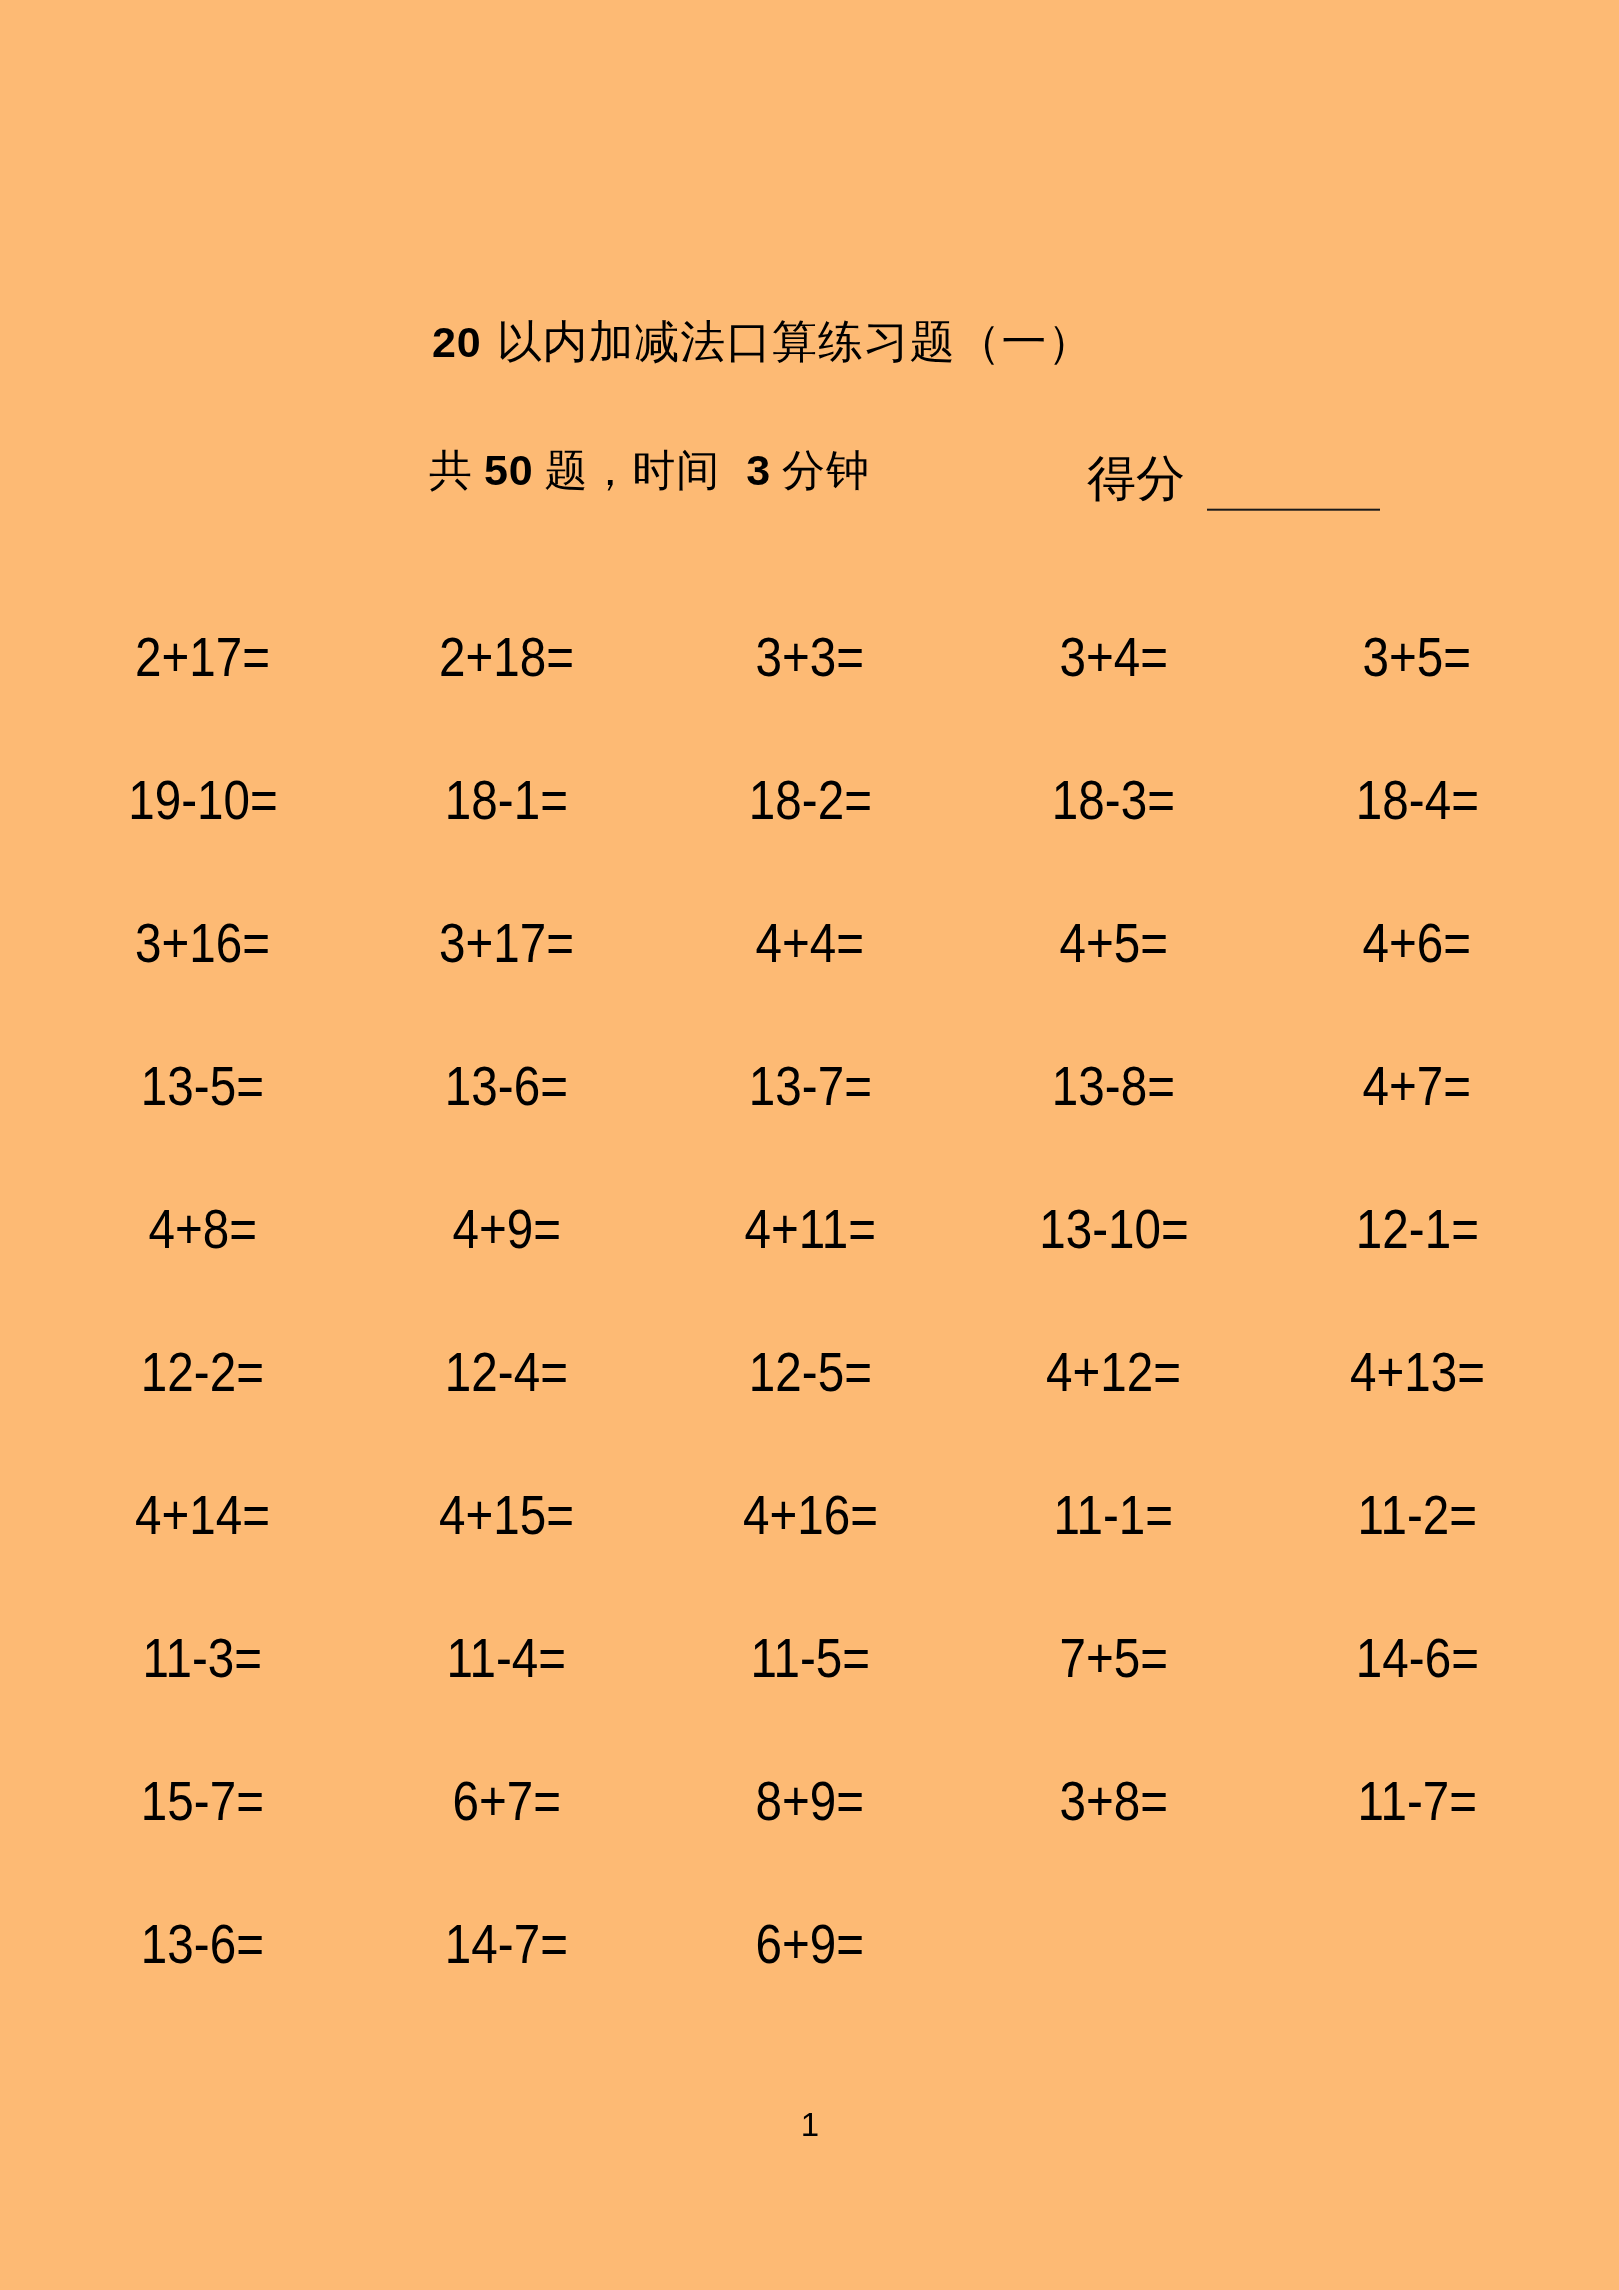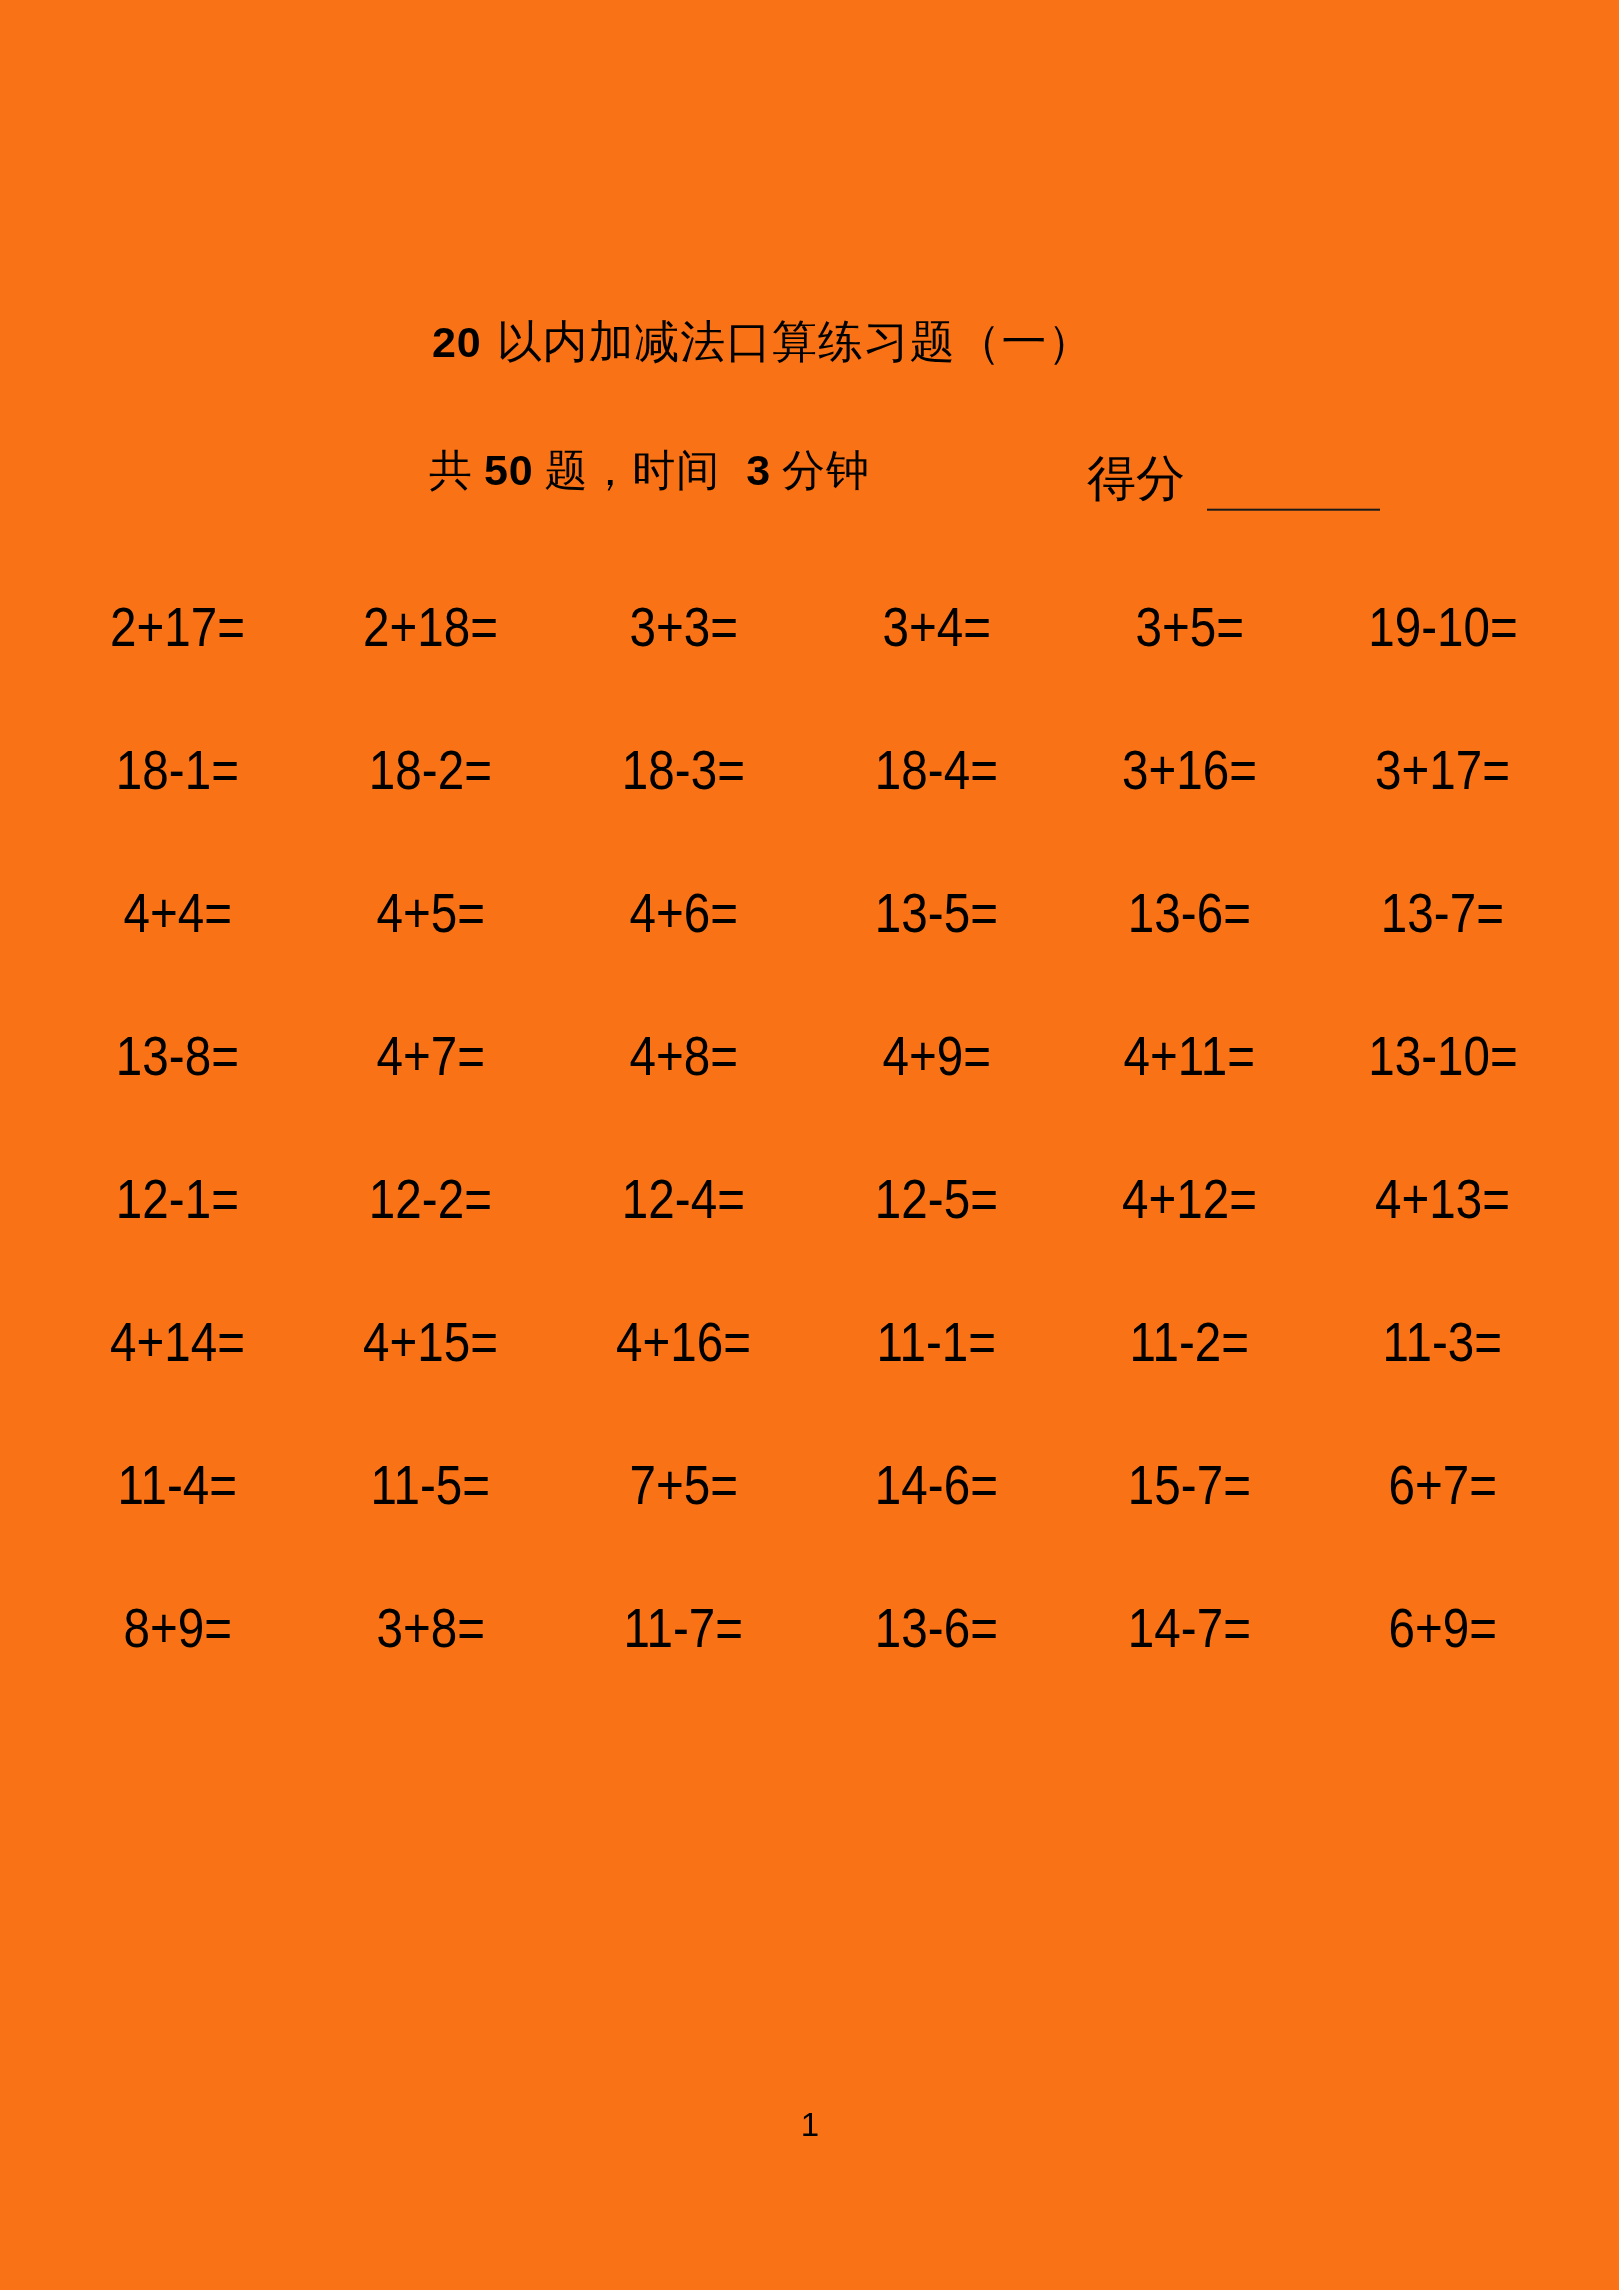--- a/index.html
+++ b/index.html
@@ -1,21 +1,21 @@
 <!DOCTYPE html>
 <html style="font-size:15px"><head>
 <meta charset="utf-8">
 <style>
   html, body { margin: 0; padding: 0; background: #e8e8e8; }
   .page {
     position: relative;
     width: 1620px;
     height: 2290px;
     margin: 0 auto;
-    background: #f97316;
+    background: #fdba74;
     color: #000000;
     overflow: hidden;
   }
 
   
   .title {
     position: absolute;
     left: 432px;
     top: 315px;
     font-family: "Liberation Serif", "DejaVu Serif", serif;
@@ -62,24 +62,24 @@
     margin-left: 22px;
     border-bottom: 2.8px solid #1a1a1a;
     vertical-align: bottom;
     transform: translateY(3.7px);
   }
 
   
   .grid {
     position: absolute;
     left: 51px;
-    top: 555px;
+    top: 585px;
     width: 1518px;
     display: grid;
-    grid-template-columns: repeat(6, 1fr);
+    grid-template-columns: repeat(5, 1fr);
     grid-auto-rows: 143px;
   }
   .cell {
     display: flex;
     align-items: center;
     justify-content: center;
   }
   .cell span {
     display: inline-block;
     font-family: "Liberation Sans", "DejaVu Sans", sans-serif;

